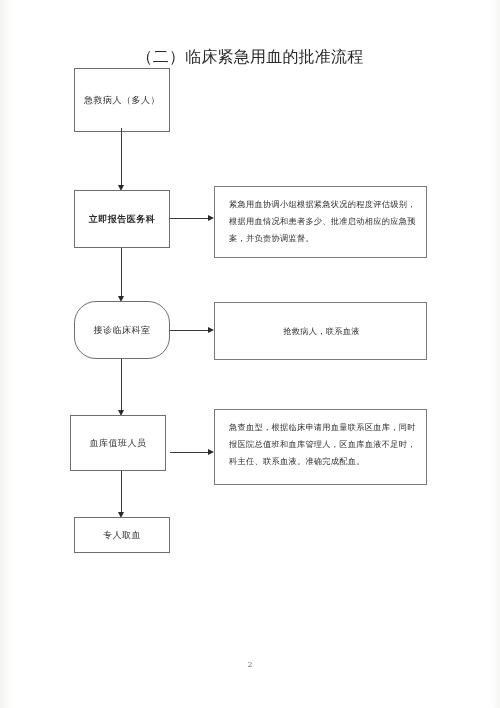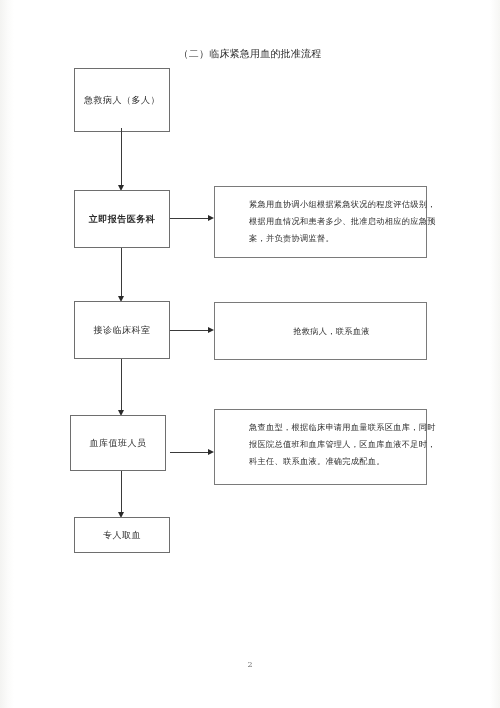--- a/index.html
+++ b/index.html
@@ -46,21 +46,21 @@
     color: #8d8d8d;
     font-family: "DejaVu Sans", sans-serif;
   }
 
   
   .doc-title {
     position: absolute;
     left: 0; top: 47px;
     width: 500px;
     text-align: center;
-    font-size: 10px;
+    font-size: 16px;
     color: #2b2b2b;
     letter-spacing: 0.2px;
     font-family: "DejaVu Serif", serif;
     font-weight: 500;
   }
 
   
   .node {
     position: absolute;
     border: 1px solid #6e6e6e;
@@ -82,21 +82,21 @@
     background: #ffffff;
     box-sizing: border-box;
     padding: 9px 12px 8px 14px;
     color: #2d2d2d;
     font-size: 8.2px;
     line-height: 17px;
     letter-spacing: 0.3px;
     font-family: "DejaVu Sans", sans-serif;
     text-align: left;
   }
-  .note .line { display: block; white-space: nowrap; margin-left: 20px; }
+  .note .line { display: block; white-space: nowrap; }
 
   
   .v-line {
     position: absolute;
     width: 1px;
     background: #3a3a3a;
   }
   .h-line {
     position: absolute;
     height: 1px;
@@ -155,21 +155,21 @@
 
   <div class="note" style="left:214px; top:186px; width:213px; height:72px;">
     <span class="line">紧急用血协调小组根据紧急状况的程度评估级别，</span>
     <span class="line">根据用血情况和患者多少、批准启动相应的应急预</span>
     <span class="line">案，并负责协调监督。</span>
   </div>
 
   <div class="v-line" style="left:121px; top:248px; height:50px;"></div>
   <div class="arrow-down" style="left:117.5px; top:296px;"></div>
 
-  <div class="node" style="left:74px; top:301px; width:96px; height:58px;">
+  <div class="node" style="left:74px; top:301px; width:96px; height:58px;border-radius:22px;">
     <span>接诊临床科室</span>
   </div>
 
   <div class="h-line" style="left:170px; top:330px; width:42px;"></div>
   <div class="arrow-right" style="left:208px; top:326.5px;"></div>
 
   <div class="note" style="left:214px; top:302px; width:213px; height:58px; display:flex; align-items:center; justify-content:center;">
     <span class="line" style="text-align:center;">抢救病人，联系血液</span>
   </div>
 

